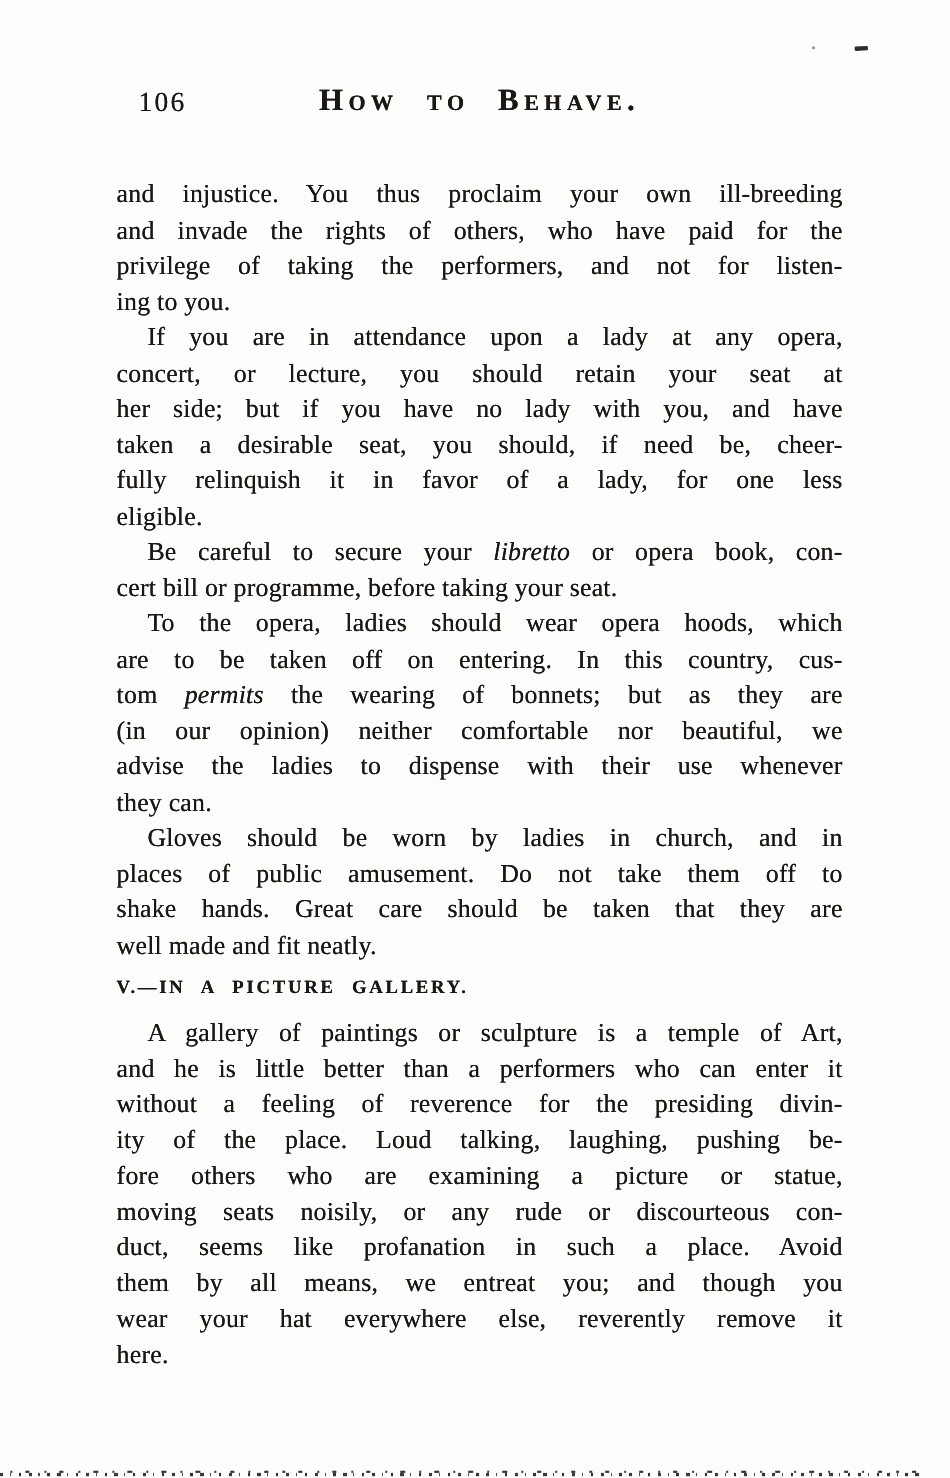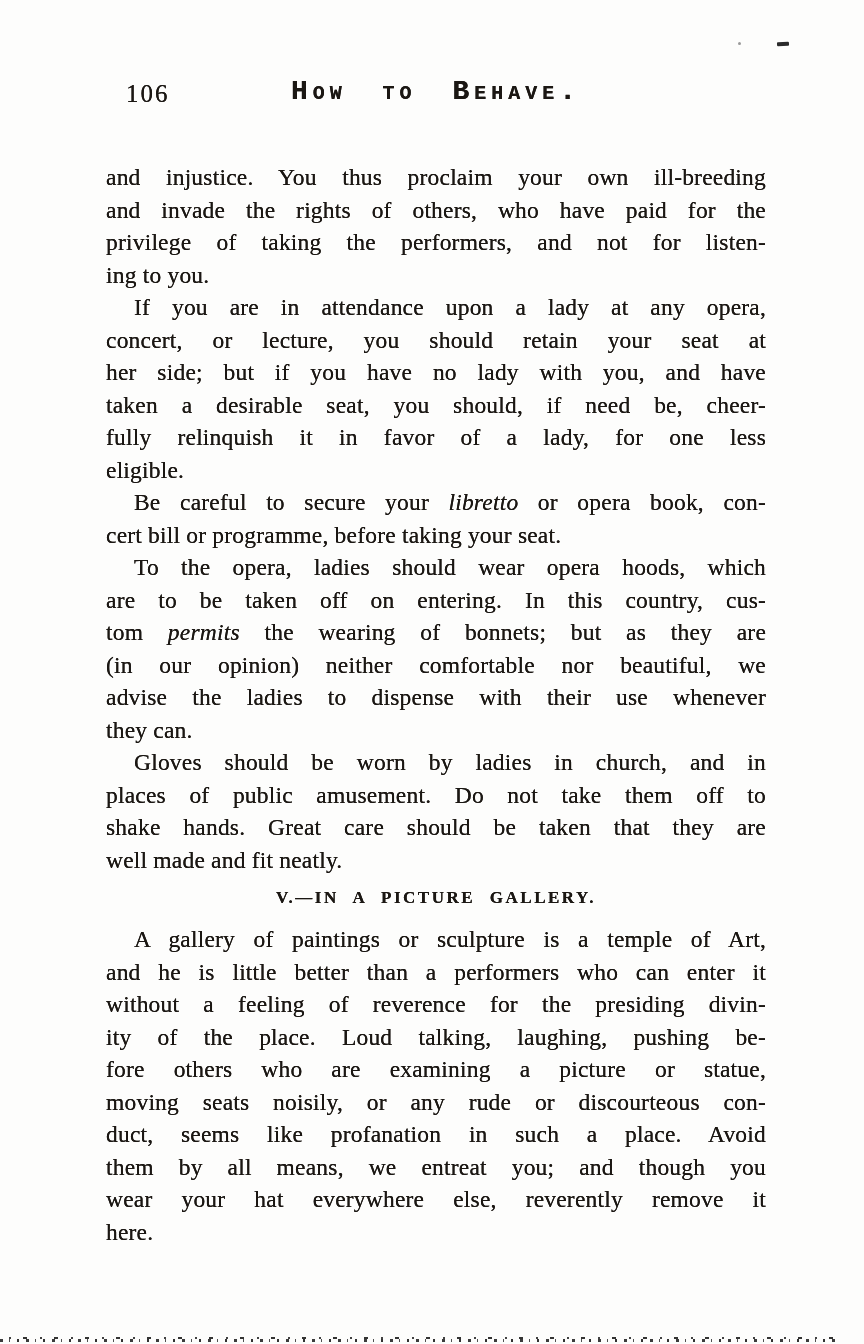--- a/index.html
+++ b/index.html
@@ -23,41 +23,40 @@
   }
   .running-title{
     position:absolute;top:76px;left:106px;width:660px;
     text-align:center;
     font-variant:small-caps;
     font-weight:bold;
     font-size:28px;
     letter-spacing:5px;
     word-spacing:14px;
     text-shadow:0 0 0.3px currentColor;
-    font-family:Liberation Mono, monospace;
   }
   
   .page-body{
     position:absolute;top:145px;left:106px;width:660px;margin-top:16px;
   }
   .para{margin:0;}
   .line{
     font-size:23.5px;
     line-height:32.5px;
     text-align:justify;
     text-align-last:justify;
     letter-spacing:0.2px;
     text-shadow:0 0 0.45px currentColor;
     white-space:normal;
   }
   .line.last{text-align-last:left;}
   .line.indent{text-indent:28px;}
   .line i{font-style:italic;}
   .section-heading{
-    text-align:center;
+    text-align:left;
     font-weight:bold;
     font-size:17px;
     line-height:22px;
     letter-spacing:2.5px;
     word-spacing:8px;
     margin-top:11px;
     margin-bottom:14px;
     text-shadow:0 0 0.3px currentColor;
   }
   

